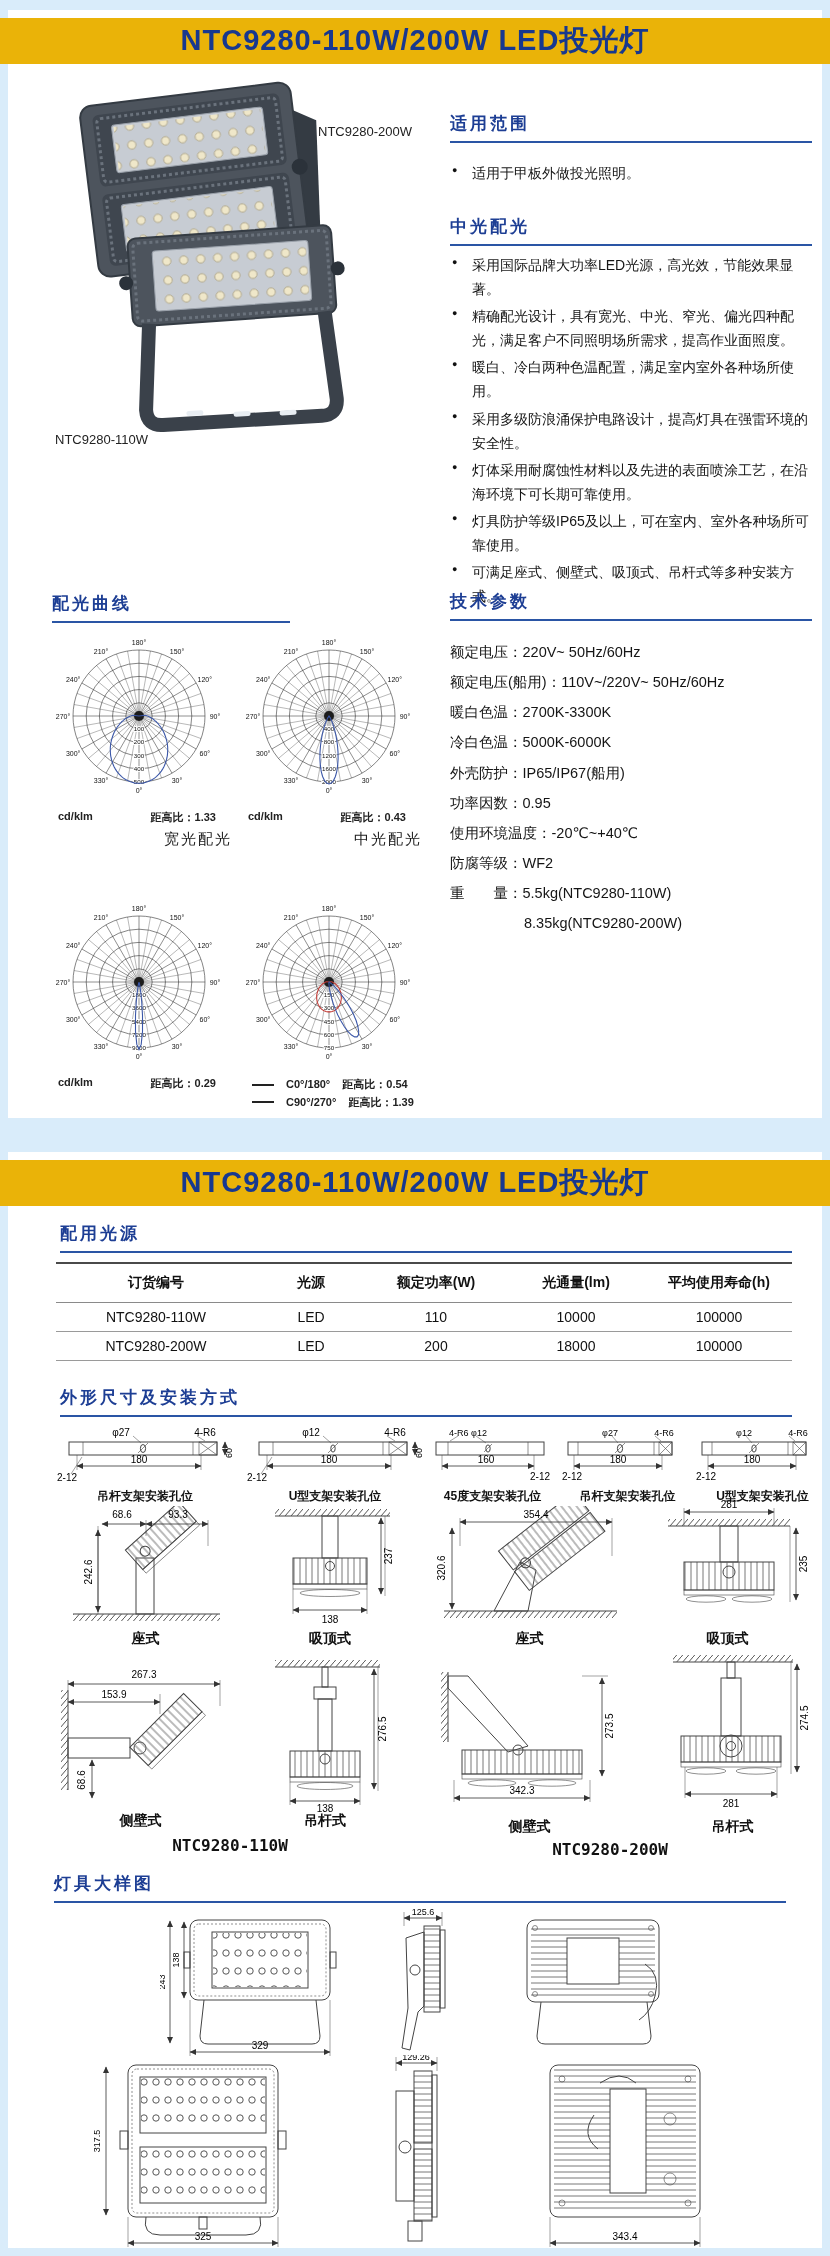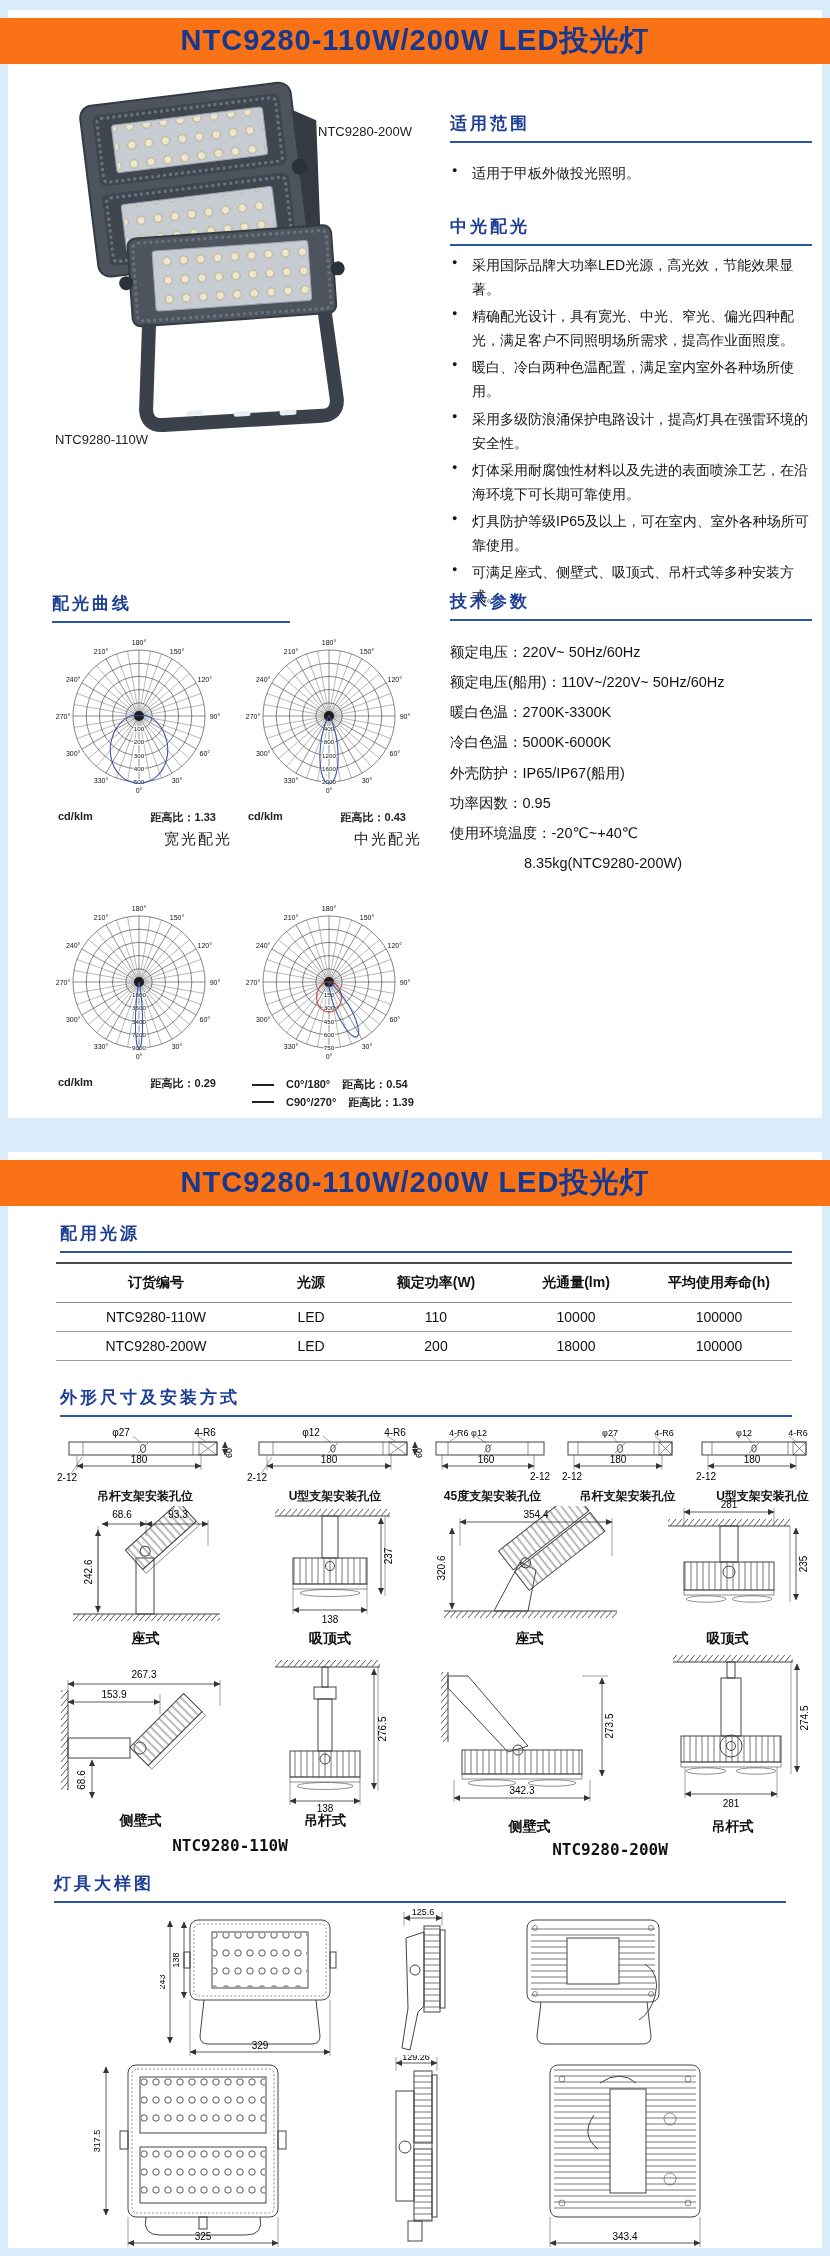--- a/index.html
+++ b/index.html
@@ -2,21 +2,21 @@
 <html><head>
 <meta charset="utf-8">
 <title>NTC9280 LED投光灯</title>
 <style>
 *{margin:0;padding:0;box-sizing:border-box}
 html,body{background:#d9ecfa}
 body{width:830px;height:2256px;position:relative;font-family:"Liberation Sans","DejaVu Sans",sans-serif;color:#111;overflow:hidden}
 .page{position:absolute;left:8px;width:814px;background:#fff}
 #page1{top:10px;height:1108px}
 #page2{top:1152px;height:1096px}
-.band{position:absolute;left:0;width:830px;height:46px;background:#f97316;display:flex;align-items:center;justify-content:center;z-index:5}
+.band{position:absolute;left:0;width:830px;height:46px;background:#eab308;display:flex;align-items:center;justify-content:center;z-index:5}
 .band .t{font-size:29px;font-weight:bold;color:#17388f;letter-spacing:1px}
 .abs{position:absolute}
 .sec-title{font-size:17px;font-weight:bold;color:#1d3e94;letter-spacing:3px}
 .rule{height:2px;background:#2a55a5;margin-top:6px}
 ul.dots{list-style:none}
 ul.dots li{position:relative;padding-left:22px;font-size:14px;line-height:1.72;margin-bottom:3px;color:#151515}
 ul.dots li::before{content:"●";position:absolute;left:2px;top:2px;font-size:9px;color:#111}
 ul.params{list-style:none}
 ul.params li{font-size:14.5px;line-height:2.08;color:#151515}
 ul.params li.cont{padding-left:74px}
@@ -423,20 +423,22 @@
   <div class="sec-title">技术参数</div>
   <div class="rule"></div>
   <ul class="params" style="margin-top:16px">
     <li>额定电压：220V~ 50Hz/60Hz</li>
     <li>额定电压(船用)：110V~/220V~ 50Hz/60Hz</li>
     <li>暖白色温：2700K-3300K</li>
     <li>冷白色温：5000K-6000K</li>
     <li>外壳防护：IP65/IP67(船用)</li>
     <li>功率因数：0.95</li>
     <li>使用环境温度：-20℃~+40℃</li>
+    <li>防腐等级：WF2</li>
+    <li>重　　量：5.5kg(NTC9280-110W)</li>
     <li class="cont">8.35kg(NTC9280-200W)</li>
   </ul>
 </div>
 
 <div class="abs" style="left:60px;top:1222px;width:732px">
   <div class="sec-title">配用光源</div>
   <div class="rule"></div>
 </div>
 <div class="abs" style="left:56px;top:1262px;width:736px">
   <table class="src">

